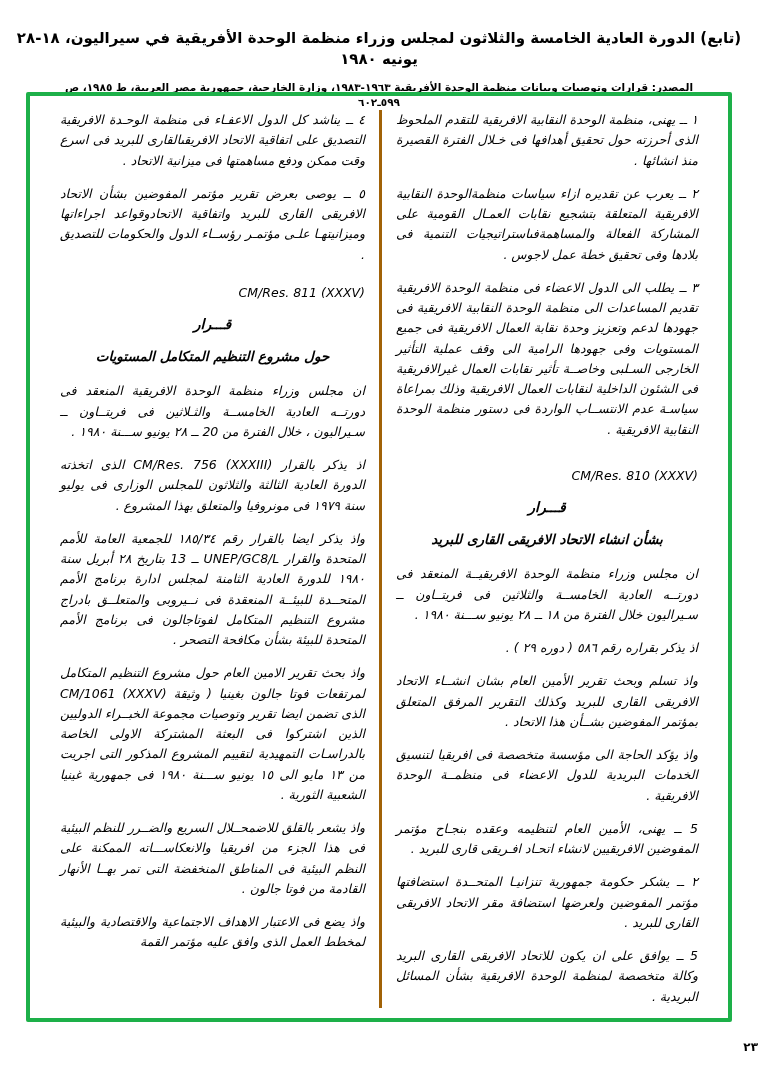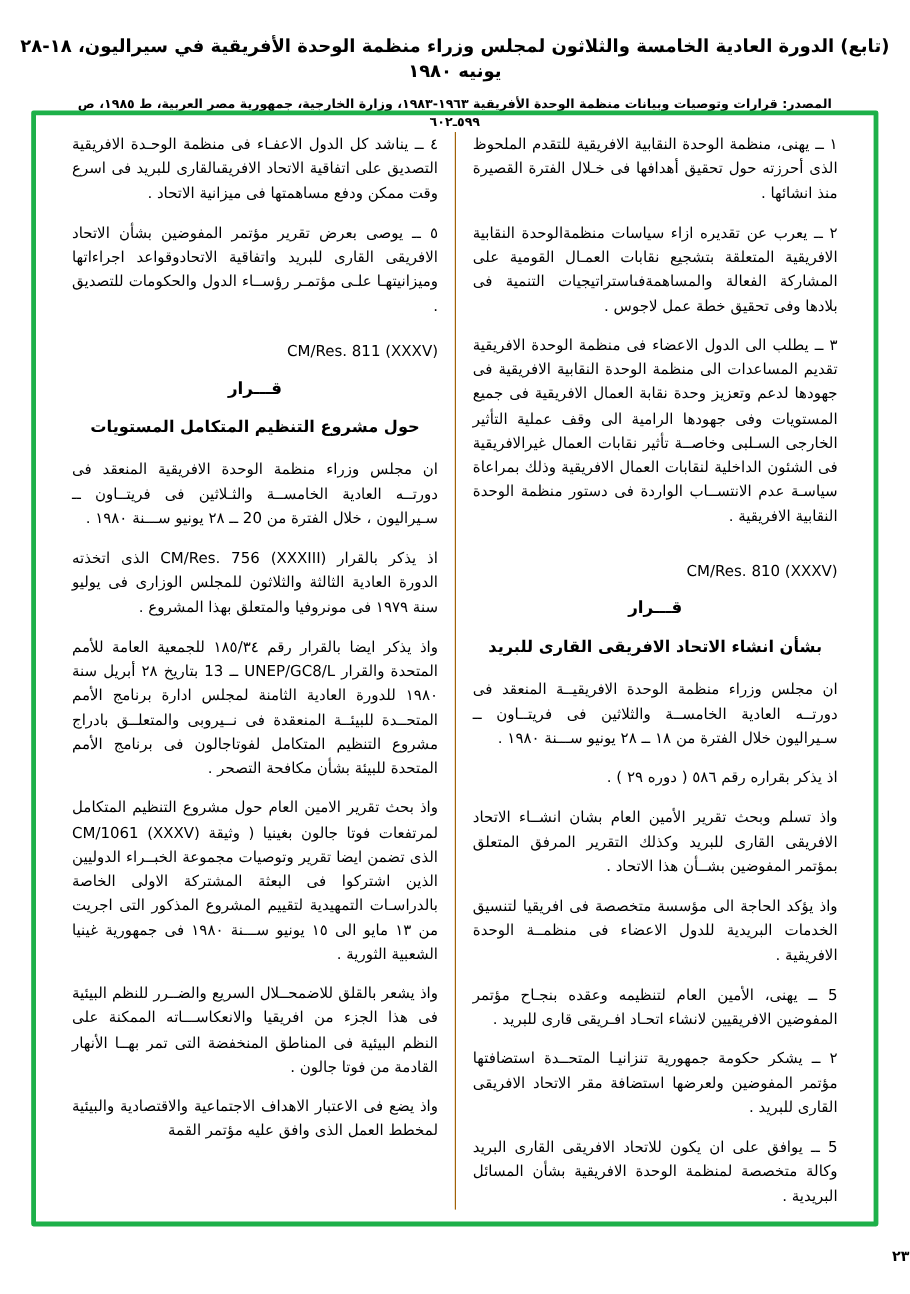--- a/index.html
+++ b/index.html
@@ -42,41 +42,42 @@
   }
   .frame {
     position: absolute;
     top: 92px;
     left: 26px;
     width: 706px;
     height: 930px;
     border: 4px solid #1db049;
     box-sizing: border-box;
     border-radius: 2px;
+    font-style: italic;
   }
   .frame-inner {
     position: absolute;
     inset: 0;
     padding: 14px 16px 10px 16px;
     box-sizing: border-box;
     display: flex;
     flex-direction: row;
     gap: 0;
   }
   .col {
     width: 50%;
     box-sizing: border-box;
     padding: 0 14px;
     font-size: 12.5px;
     line-height: 1.62;
     text-align: justify;
     text-align-last: right;
   }
   .col.right-col {
-    border-left: 1px solid #a16207;
+    border-left: 3px solid #a16207;
   }
   .para {
     margin: 0 0 13px 0;
     text-align: justify;
     text-align-last: right;
   }
   .res-id {
     font-size: 12.5px;
     margin: 18px 0 6px 0;
     text-align: left;

